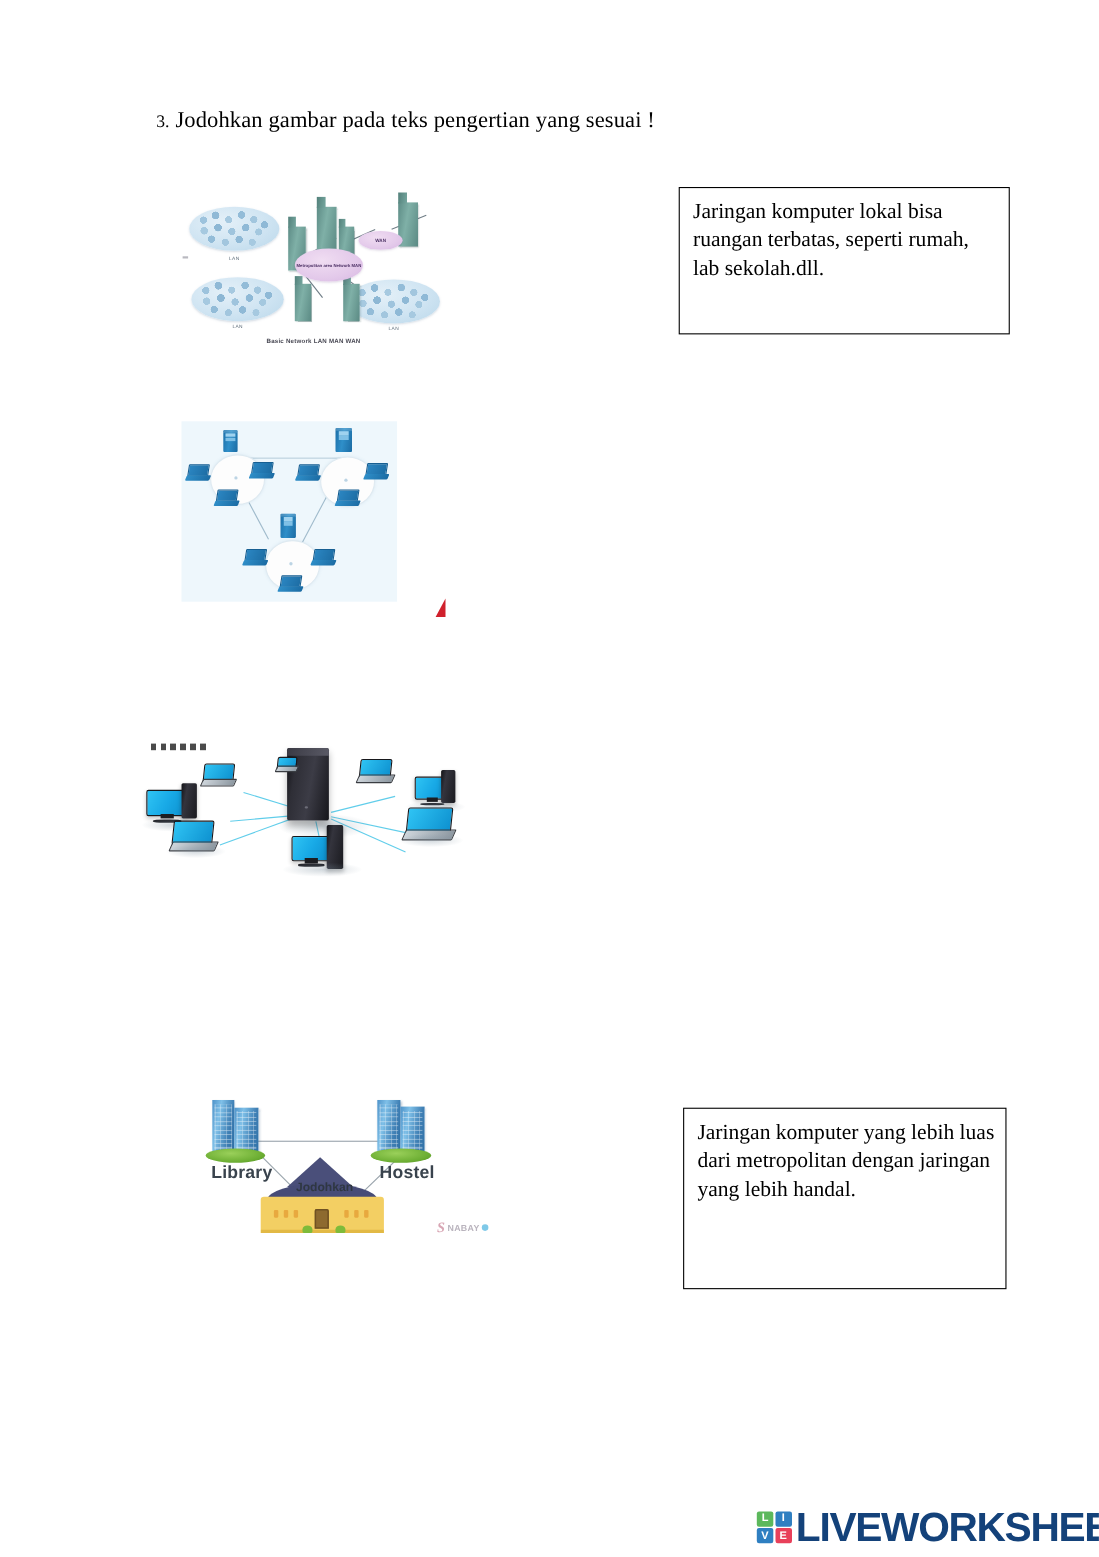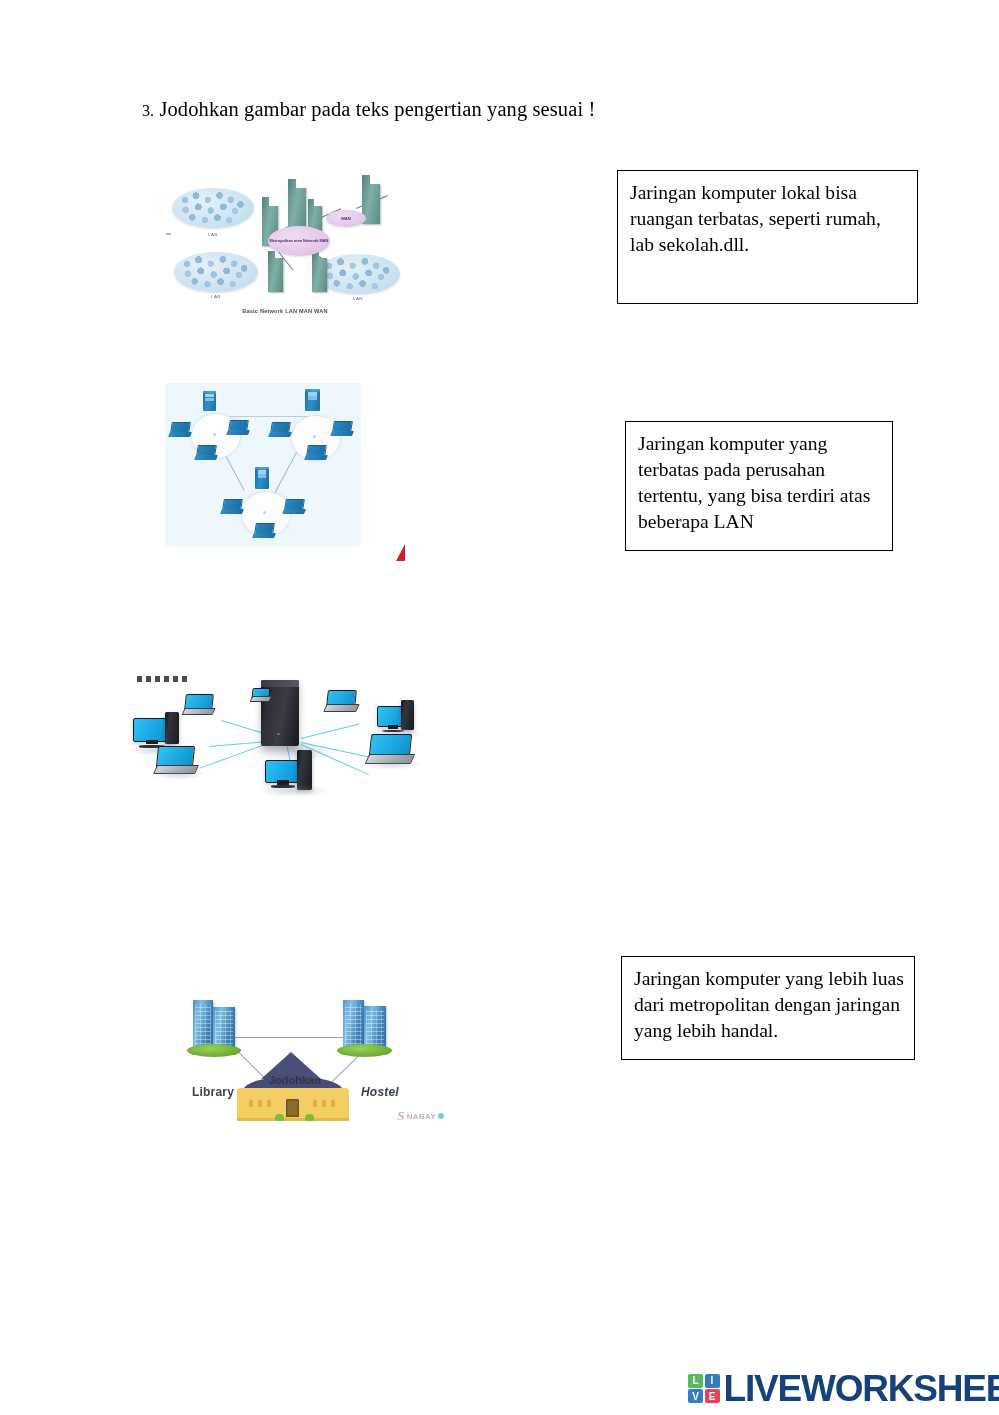--- a/index.html
+++ b/index.html
@@ -18,21 +18,21 @@
 
   
   .def-box{
     position:absolute;border:1.6px solid #000;background:#fff;
     box-sizing:border-box;padding:9px 10px 8px 12px;
     font-size:19.6px;line-height:1.33;
   }
   #box1{left:617px;top:170px;width:301px;height:134px;}
   #box2{left:625px;top:421px;width:268px;height:130px;}
   #box3{left:630px;top:670px;width:285px;height:163px;}
-  #box4{left:621px;top:956px;width:294px;height:104px;}
+  #box4{left:621px;top:1007px;width:294px;height:165px;}
   .def-box p{margin:0;}
 
   
   .pic{position:absolute;overflow:hidden;}
 
   
   #pic1{left:160px;top:170px;width:250px;height:148px;background:#fff;}
   #pic1 .stage{position:absolute;inset:0;filter:blur(.22px);}
   .lan-cloud{
     position:absolute;border-radius:50%;
@@ -196,21 +196,21 @@
       repeating-linear-gradient(0deg,rgba(255,255,255,.55) 0 1px,transparent 1px 4px),
       repeating-linear-gradient(90deg,rgba(255,255,255,.4) 0 1px,transparent 1px 5px);
     opacity:.7;
   }
   .grass{
     position:absolute;border-radius:50%;
     background:radial-gradient(ellipse at 42% 35%,#9ad05a 0%,#6cae33 65%,#4f8f22 100%);
   }
   .b-lbl{
     position:absolute;font-family:"Liberation Sans",sans-serif;
-    font-weight:bold;font-size:12px;color:#39434d;letter-spacing:.2px;margin-top:27px;
+    font-weight:bold;font-size:16px;color:#39434d;letter-spacing:.2px;
   }
   .roof{
     position:absolute;width:0;height:0;
     border-left:30px solid transparent;border-right:30px solid transparent;
     border-bottom:27px solid #4a4f7a;
   }
   .roof2{
     position:absolute;height:15px;border-radius:50% 50% 0 0 / 100% 100% 0 0;
     background:#474c77;
   }
@@ -449,21 +449,21 @@
     <div class="mline" style="left:160px;top:100px;width:62px;transform:rotate(-44deg);"></div>
 
     <div class="tower-b" style="left:28px;top:12px;width:20px;height:50px;"></div>
     <div class="tower-b" style="left:48px;top:19px;width:22px;height:43px;"></div>
     <div class="grass" style="left:22px;top:56px;width:54px;height:13px;"></div>
     <div class="b-lbl" style="left:27px;top:70px;">Library</div>
 
     <div class="tower-b" style="left:178px;top:12px;width:21px;height:50px;"></div>
     <div class="tower-b" style="left:199px;top:18px;width:22px;height:44px;"></div>
     <div class="grass" style="left:172px;top:56px;width:55px;height:13px;"></div>
-    <div class="b-lbl" style="left:196px;top:70px;font-style:italic;">Hostel</div>
+    <div class="b-lbl" style="left:180px;top:70px;">Hostel</div>
 
     <div class="roof" style="left:96px;top:64px;"></div>
     <div class="roof2" style="left:78px;top:88px;width:100px;"></div>
     <div class="college-body" style="left:72px;top:100px;width:112px;height:33px;"></div>
     <div class="col-win" style="left:84px;top:112px;"></div>
     <div class="col-win" style="left:93px;top:112px;"></div>
     <div class="col-win" style="left:102px;top:112px;"></div>
     <div class="col-win" style="left:148px;top:112px;"></div>
     <div class="col-win" style="left:157px;top:112px;"></div>
     <div class="col-win" style="left:166px;top:112px;"></div>
@@ -475,23 +475,20 @@
     <div class="nabay">
       <span class="sw">S</span>
       <span>NABAY</span>
       <span class="dotc"></span>
     </div>
   </div>
 
   <div class="def-box" id="box1">
     <p>Jaringan komputer lokal bisa ruangan terbatas, seperti rumah, lab sekolah.dll.</p>
   </div>
-  <div class="def-box" id="box2">
-    <p>Jaringan komputer yang terbatas pada perusahan tertentu, yang bisa terdiri atas beberapa LAN</p>
-  </div>
   <div class="def-box" id="box4">
     <p>Jaringan komputer yang lebih luas dari metropolitan dengan jaringan yang lebih handal.</p>
   </div>
 
   <div class="lw-logo">
     <div class="lw-tiles">
       <span class="t-l">L</span>
       <span class="t-i">I</span>
       <span class="t-v">V</span>
       <span class="t-e">E</span>

